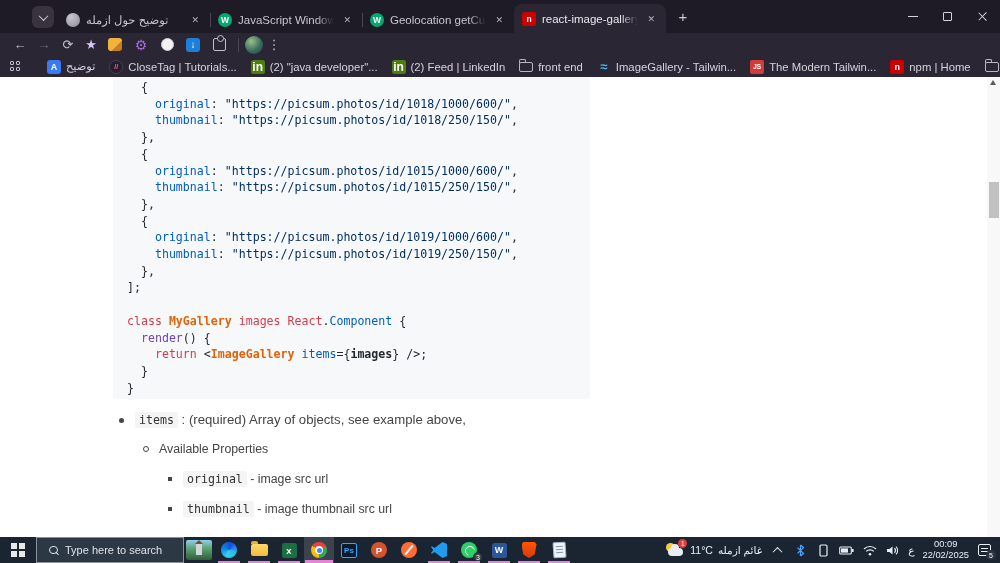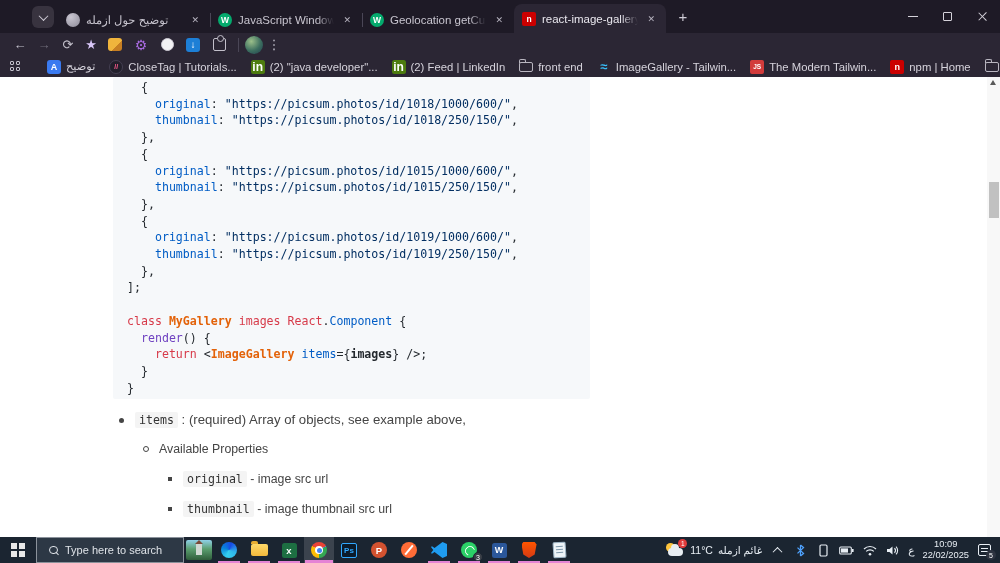--- a/index.html
+++ b/index.html
@@ -411,21 +411,21 @@
           </svg>
       </span>
       <span class="tray-ico">
         <svg class="t" width="13" height="11" viewBox="0 0 13 11">
             <polygon points="1,4 3.5,4 6.5,1.5 6.5,9.5 3.5,7 1,7" fill="#e8eef4"></polygon>
             <path d="M8.5 3.2 A3.4 3.4 0 0 1 8.5 7.8 M10 1.6 A5.6 5.6 0 0 1 10 9.4" stroke="#e8eef4" stroke-width="1.1" fill="none"></path>
           </svg>
       </span>
       <span class="lang">ع</span>
       <span class="clock">
-        <span>10:09</span><br>
+        <span>00:09</span><br>
         <span>22/02/2025</span>
       </span>
       <span class="notif">
         <span class="notif-sq"></span>
         <span class="notif-badge">5</span>
       </span>
     </div>
   </div>
 </div>
 

